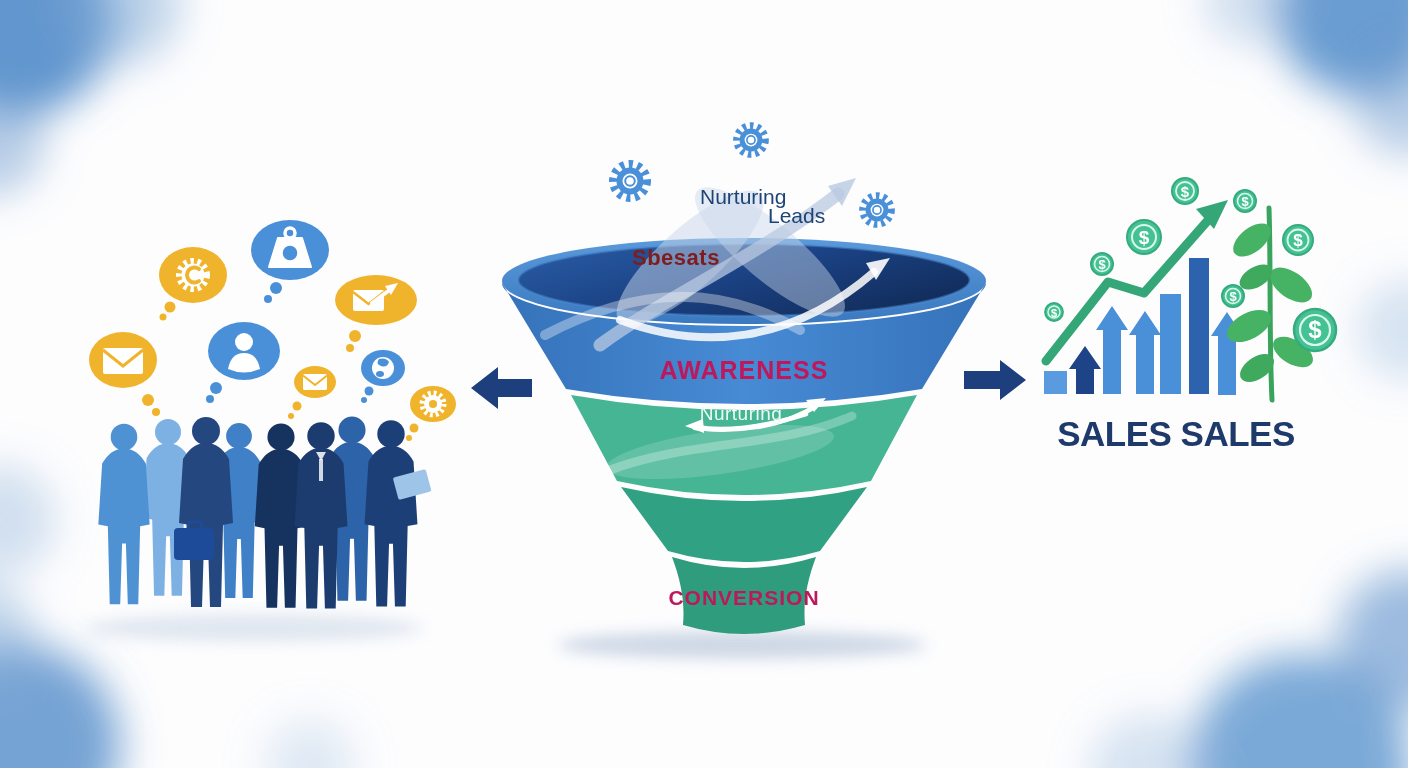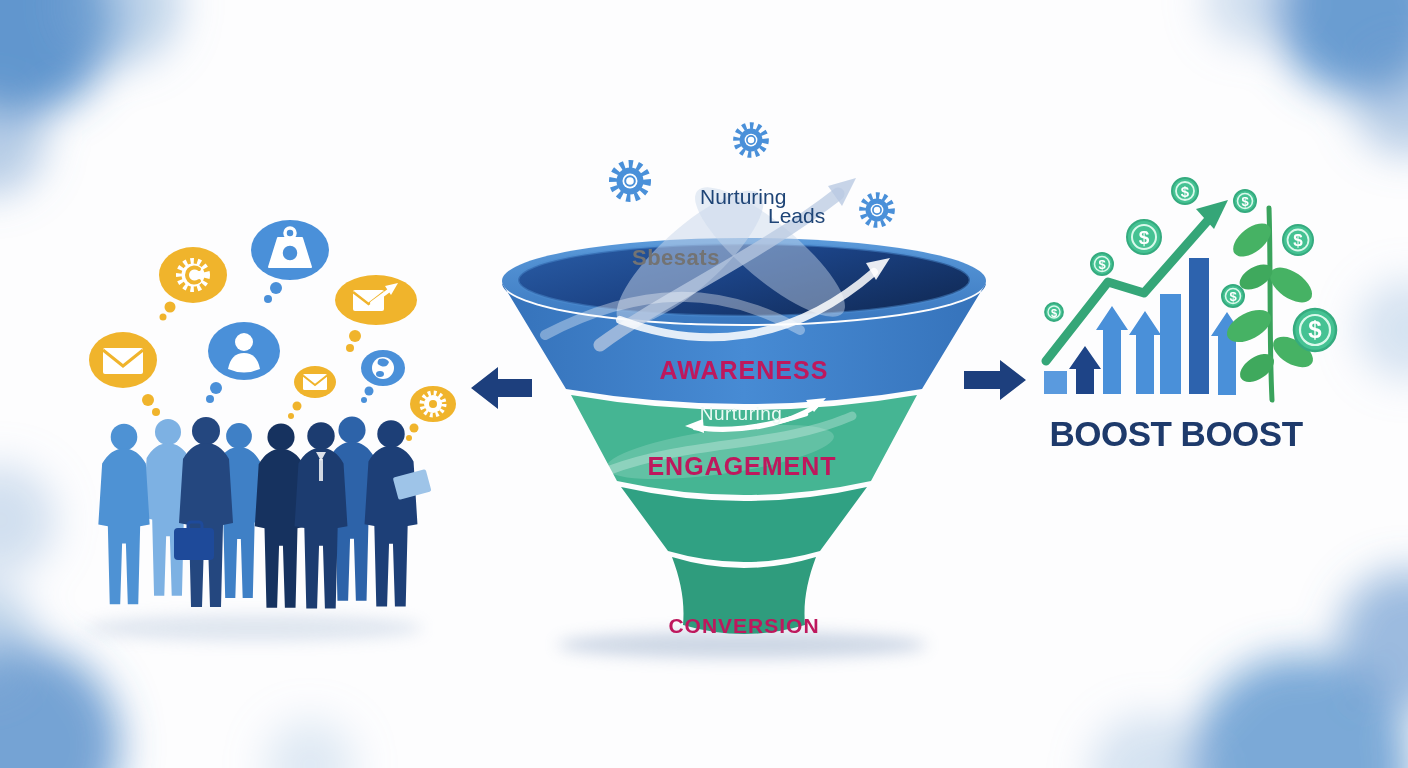--- a/index.html
+++ b/index.html
@@ -1,26 +1,26 @@
 <!DOCTYPE html>
 <html><head>
 <meta charset="utf-8">
 <style>
   html,body{margin:0;padding:0;background:#ffffff;}
   #canvas{position:relative;width:1408px;height:768px;overflow:hidden;background:#fdfdfe;
           font-family:"Liberation Sans",sans-serif;}
   #scene-svg{position:absolute;left:0;top:0;}
   .txt{position:absolute;white-space:nowrap;}
   .flow-label{font-size:21px;font-weight:500;color:#1e4476;}
-  .rim-label{font-size:22px;font-weight:600;color:#737373;letter-spacing:.5px;}
+  .rim-label{font-size:22px;font-weight:600;color:#7f1d1d;letter-spacing:.5px;}
   .stage{color:#be185d;font-weight:700;transform:translateX(-50%);letter-spacing:1px;}
   .stage.s0{font-size:25px;}
   .stage.s1{font-size:25px;}
   .stage.s2{font-size:24px;}
-  .stage.s3{font-size:21px;margin-top:28px;}
+  .stage.s3{font-size:21px;}
   .mid-flow{font-size:19px;font-weight:500;color:#ecfbf5;transform:translateX(-50%);letter-spacing:.5px;}
   .headline{font-size:35px;font-weight:800;color:#1e3a6b;transform:translateX(-50%);letter-spacing:-0.5px;}
   svg text.coin-glyph{font-family:"Liberation Sans",sans-serif;font-weight:bold;fill:#ffffff;}
 </style>
 </head>
 <body>
 
 <div id="canvas">
 
 <svg id="scene-svg" width="1408" height="768" viewBox="0 0 1408 768">
@@ -307,18 +307,17 @@
     </g>
   </g>
 </svg>
 
 <div class="txt flow-label" style="left:700px;top:185px;">Nurturing</div>
 <div class="txt flow-label" style="left:768px;top:204px;">Leads</div>
 <div class="txt rim-label" style="left:632px;top:245px;">Sbesats</div>
 
 <div class="txt stage s0" style="left:744px;top:356px;">AWARENESS</div>
 <div class="txt mid-flow" style="left:741px;top:403px;">Nurturing</div>
-<div class="txt stage s1" style="left:742px;top:452px;">ENGAGEMENT</div>
 <div class="txt stage s3" style="left:744px;top:586px;">CONVERSION</div>
 
-<div class="txt headline" style="left:1176px;top:414px;">BOOST BOOST</div>
+<div class="txt headline" style="left:1176px;top:414px;">SALES SALES</div>
 
 </div>
 
 </body></html>

